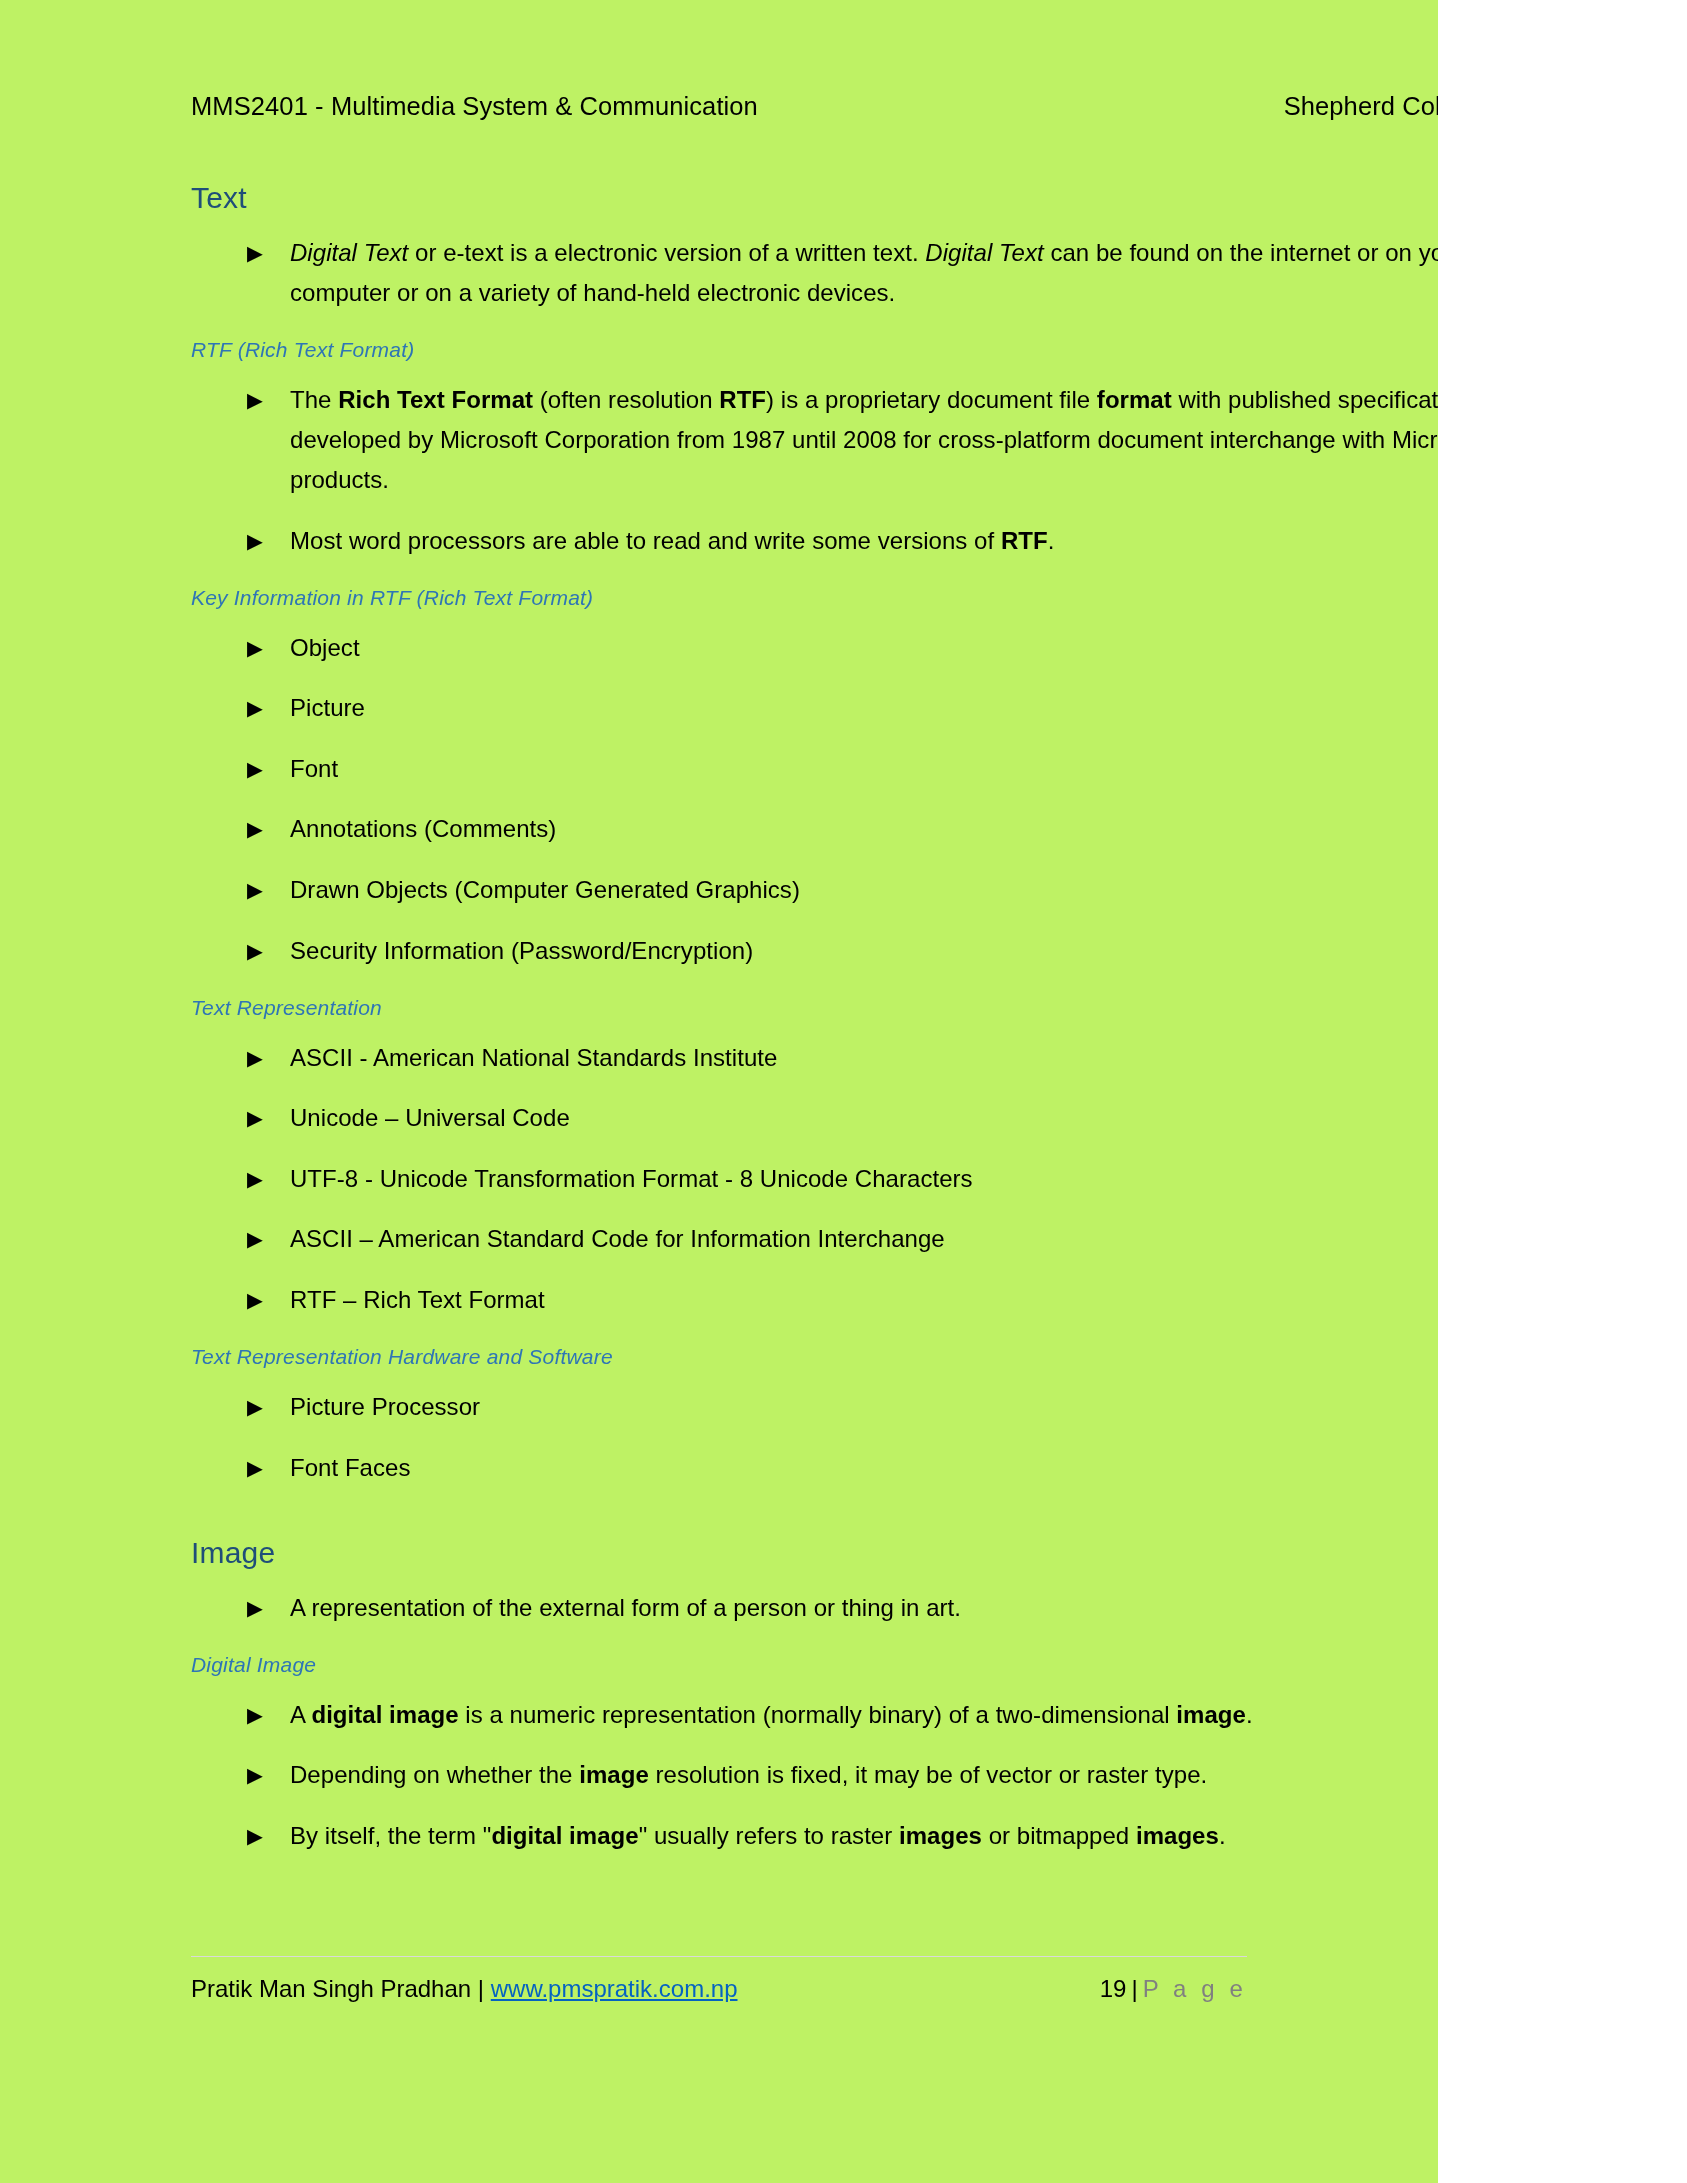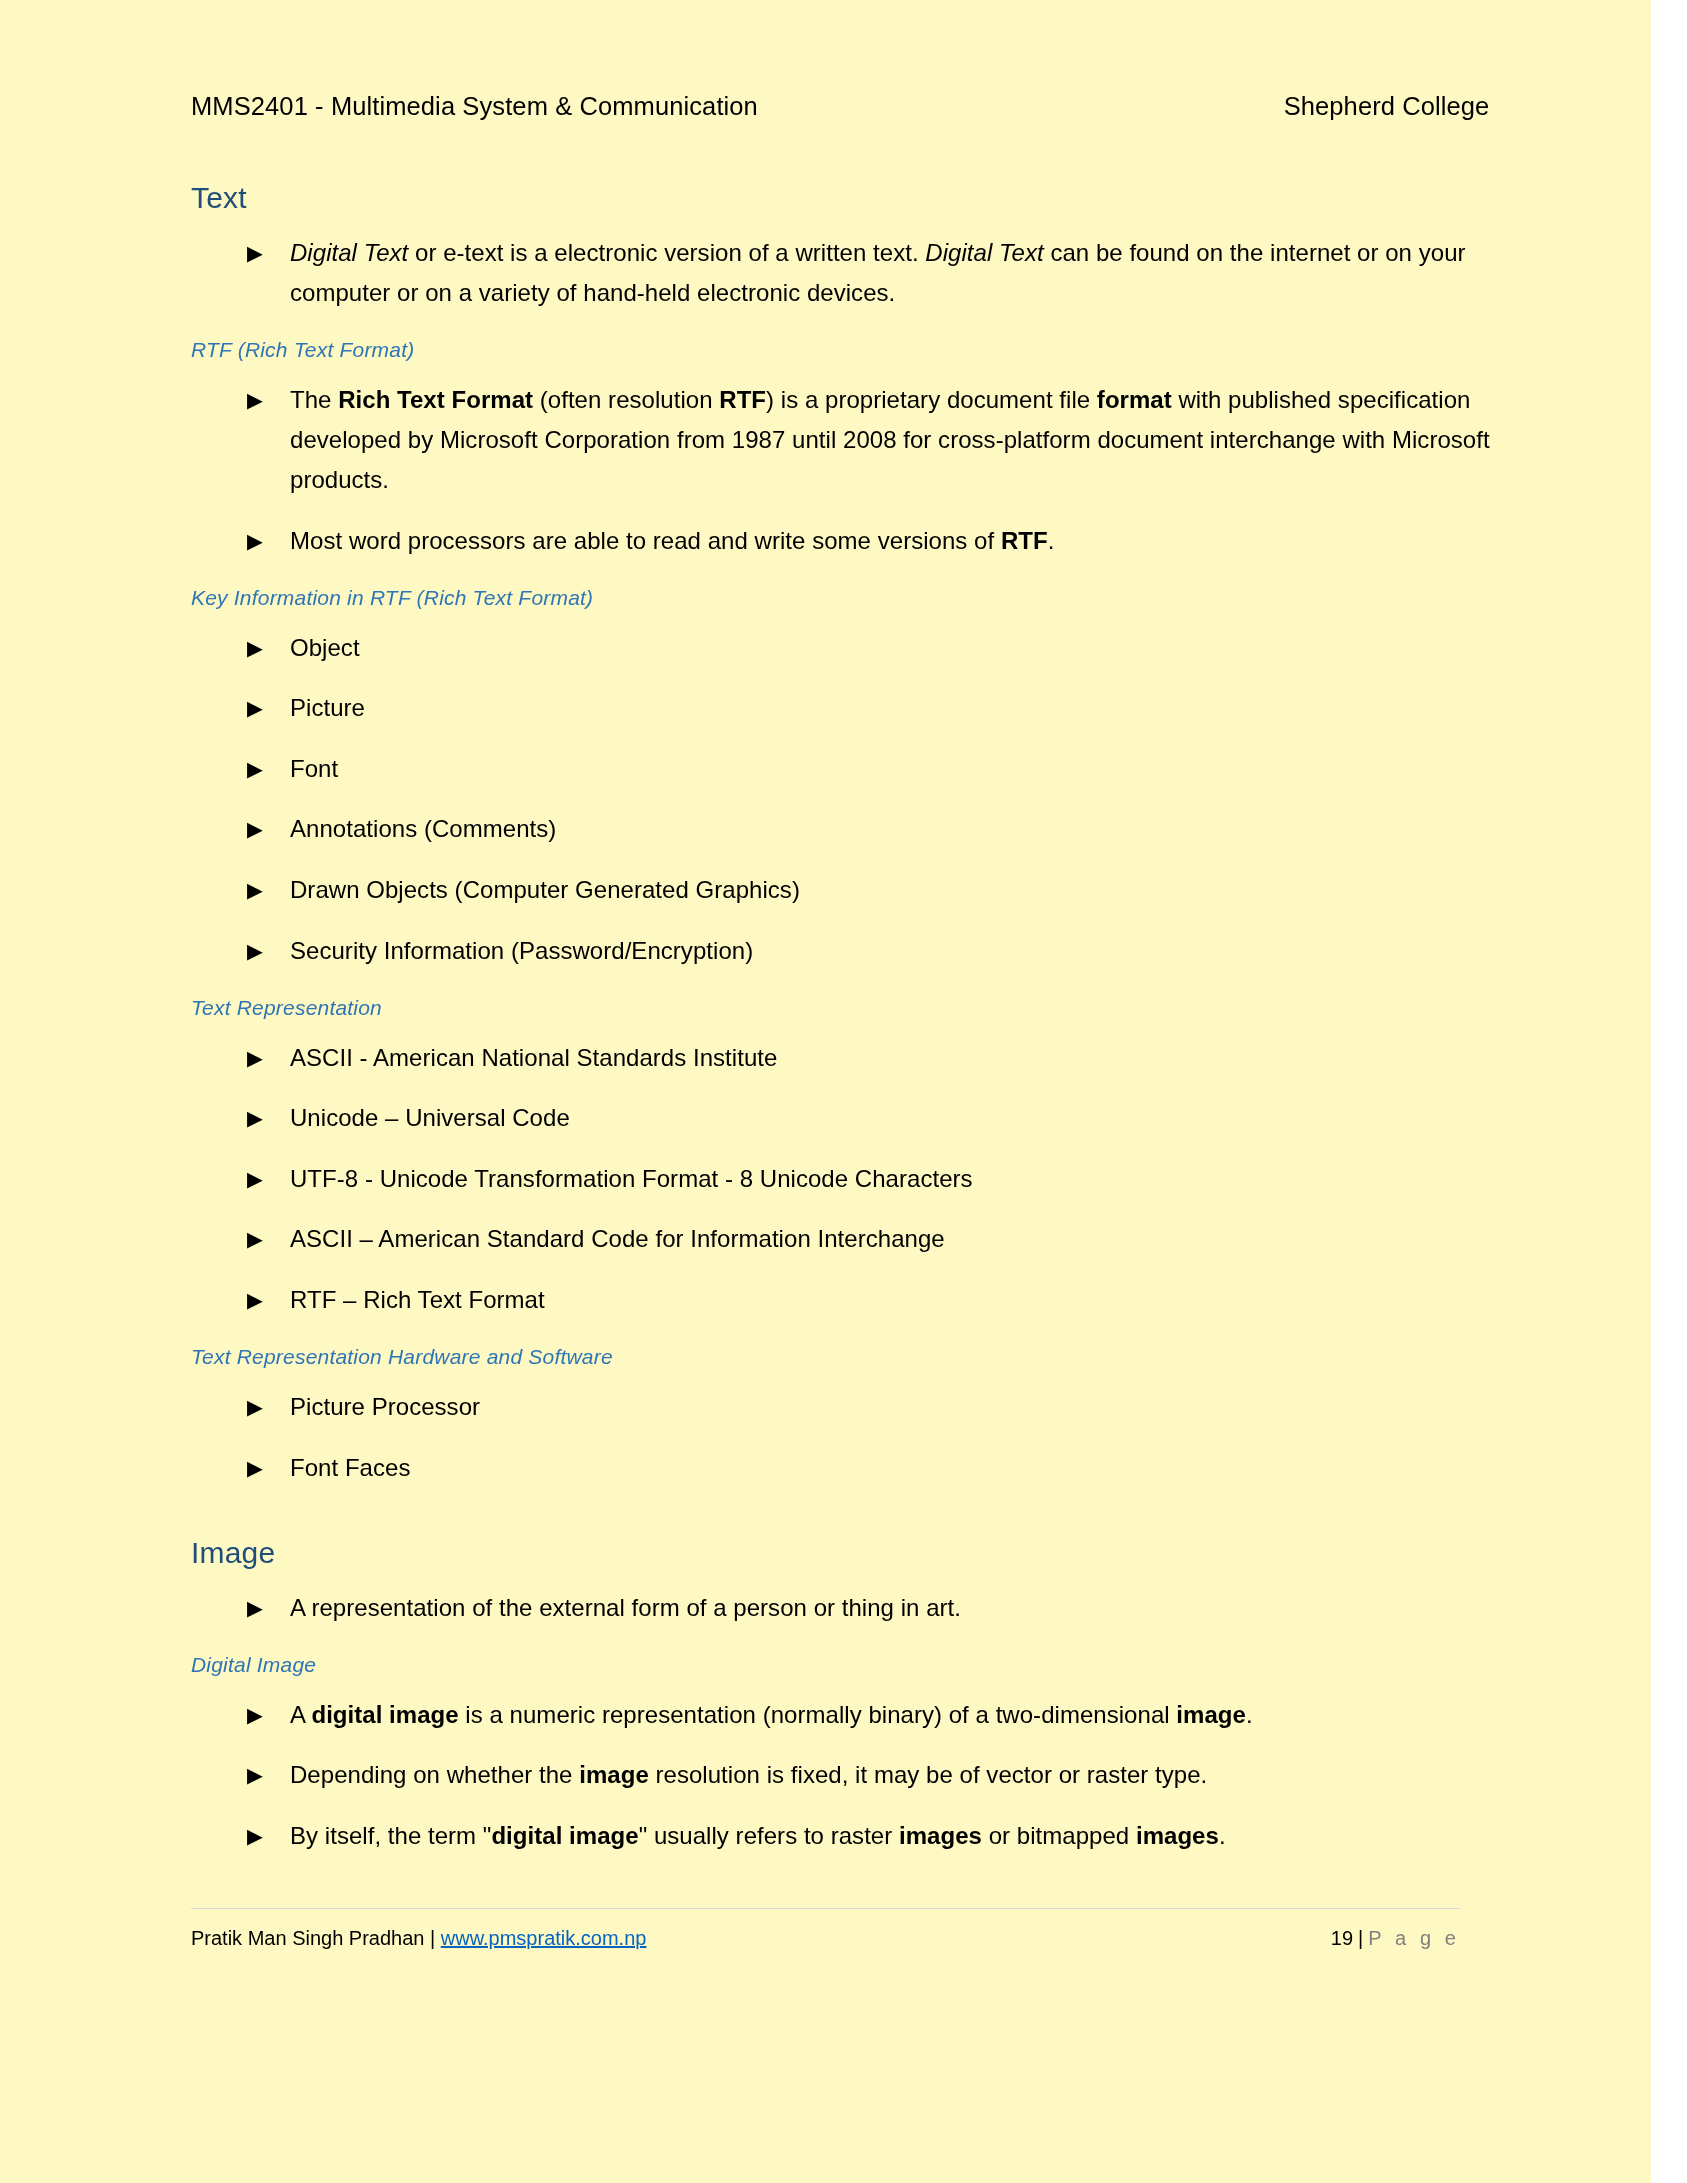--- a/index.html
+++ b/index.html
@@ -6,23 +6,23 @@
     margin: 0;
     padding: 0;
     background: #ffffff;
   }
   body {
     font-family: "Liberation Sans", sans-serif;
     color: #000000;
   }
   .page {
     position: relative;
-    width: 1651px;
+    width: 1438px;
     height: 2183px;
-    background: #fef9c3;
+    background: #bef264;
     box-sizing: border-box;
     padding: 0;
     overflow: hidden;
   }
   .content {
     position: absolute;
     left: 191px;
     top: 0;
     width: 1305px;
   }
@@ -84,27 +84,27 @@
     color: #000000;
   }
   .b { font-weight: bold; }
   .i { font-style: italic; }
 
   
   .doc-footer {
     position: absolute;
     left: 191px;
     right: 191px;
-    top: 1908px;
+    top: 1956px;
     border-top: 1.6px solid #D9D9D9;
     padding-top: 18px;
     display: flex;
     justify-content: space-between;
     align-items: baseline;
-    font-size: 20px;
+    font-size: 24px;
   }
   .doc-footer .f-left { color: #000000; }
   .doc-footer .f-left a,
   .doc-footer .f-left .url {
     color: #0563C1;
     text-decoration: underline;
   }
   .doc-footer .f-right .pg-num { color: #000000; }
   .doc-footer .f-right .pg-sep { color: #000000; padding: 0 5px; }
   .doc-footer .f-right .pg-word {

